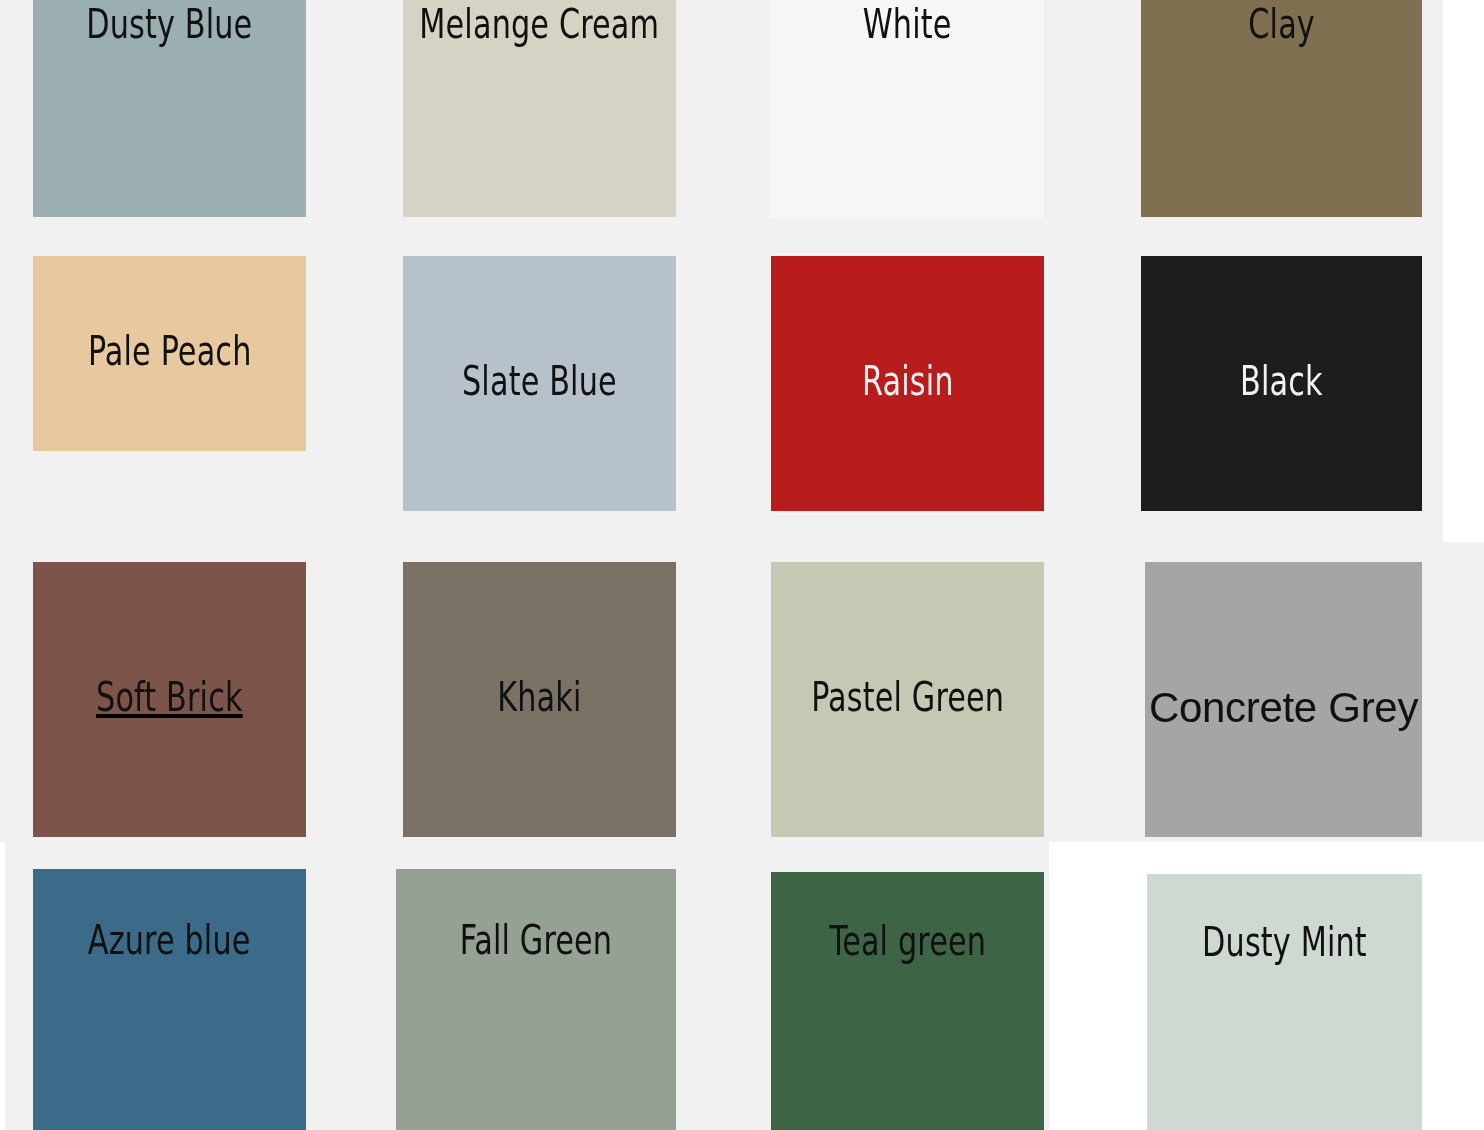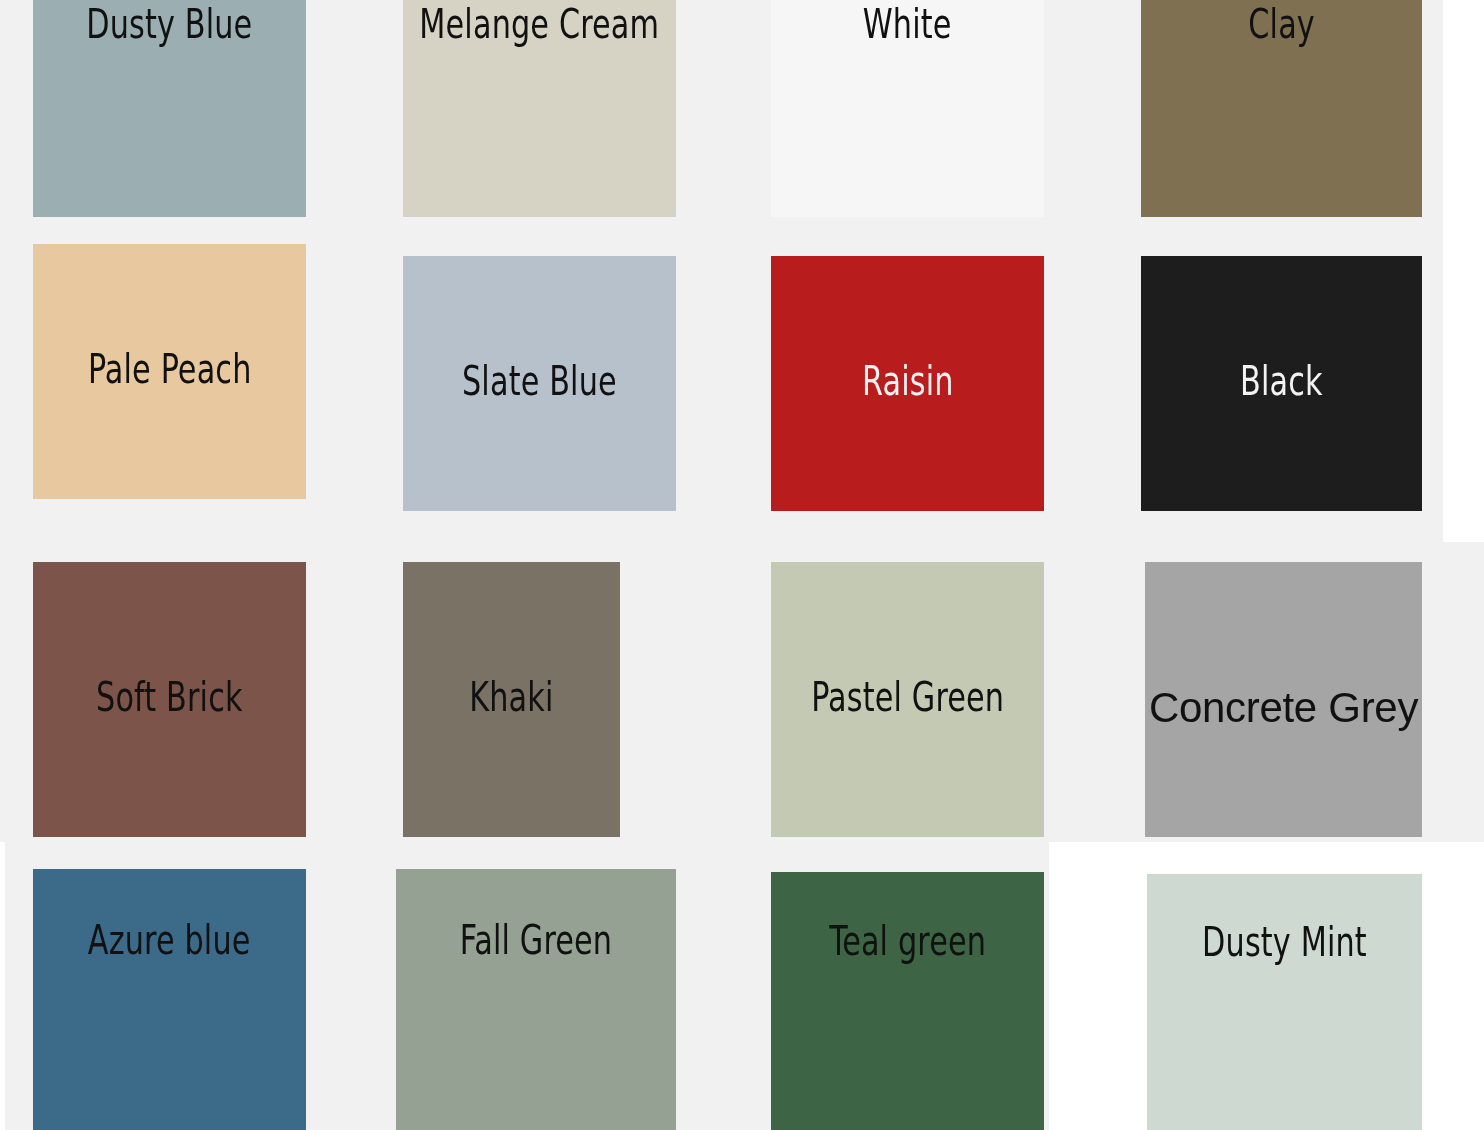--- a/index.html
+++ b/index.html
@@ -98,36 +98,36 @@
       </div>
       <div class="swatch row-1" style="left: 403px; top: -40px; width: 273px; height: 257px; background: rgb(214, 211, 196);">
         <span class="swatch-label" style="color: rgb(17, 17, 17);">Melange Cream</span>
       </div>
       <div class="swatch row-1" style="left: 771px; top: -40px; width: 273px; height: 257px; background: rgb(246, 246, 246);">
         <span class="swatch-label" style="color: rgb(17, 17, 17);">White</span>
       </div>
       <div class="swatch row-1" style="left: 1141px; top: -40px; width: 281px; height: 257px; background: rgb(127, 112, 81);">
         <span class="swatch-label" style="color: rgb(17, 17, 17);">Clay</span>
       </div>
-      <div class="swatch row-2" style="left: 33px; top: 244px; width: 273px; height: 255px; background: rgb(232, 200, 158);">
+      <div class="swatch row-2" style="left: 33px; top: 256px; width: 273px; height: 195px; background: rgb(232, 200, 158);">
         <span class="swatch-label" style="color: rgb(17, 17, 17);">Pale Peach</span>
       </div>
       <div class="swatch row-2" style="left: 403px; top: 256px; width: 273px; height: 255px; background: rgb(183, 193, 203);">
         <span class="swatch-label" style="color: rgb(17, 17, 17);">Slate Blue</span>
       </div>
       <div class="swatch row-2" style="left: 771px; top: 256px; width: 273px; height: 255px; background: #b91c1c;">
         <span class="swatch-label" style="color: rgb(242, 242, 242);">Raisin</span>
       </div>
       <div class="swatch row-2" style="left: 1141px; top: 256px; width: 281px; height: 255px; background: rgb(29, 29, 29);">
         <span class="swatch-label" style="color: rgb(242, 242, 242);">Black</span>
       </div>
-      <div class="swatch row-3" style="left: 33px; top: 562px; width: 273px; height: 275px; background: rgb(124, 84, 73);">
+      <div class="swatch row-3" style="left: 33px; top: 562px; width: 273px; height: 275px; background: rgb(124, 84, 73); text-decoration: underline;">
         <span class="swatch-label" style="color: rgb(17, 17, 17);">Soft Brick</span>
       </div>
-      <div class="swatch row-3" style="left: 403px; top: 562px; width: 217px; height: 275px; background: rgb(123, 114, 102);">
+      <div class="swatch row-3" style="left: 403px; top: 562px; width: 273px; height: 275px; background: rgb(123, 114, 102);">
         <span class="swatch-label" style="color: rgb(17, 17, 17);">Khaki</span>
       </div>
       <div class="swatch row-3" style="left: 771px; top: 562px; width: 273px; height: 275px; background: rgb(195, 201, 179);">
         <span class="swatch-label" style="color: rgb(17, 17, 17);">Pastel Green</span>
       </div>
       <div class="swatch row-3" style="left: 1145px; top: 562px; width: 277px; height: 275px; background: rgb(165, 165, 165);">
         <span class="swatch-label wide-face" style="color: rgb(17, 17, 17);">Concrete Grey</span>
       </div>
       <div class="swatch row-4" style="left: 33px; top: 869px; width: 273px; height: 300px; background: rgb(60, 107, 138);">
         <span class="swatch-label" style="color: rgb(17, 17, 17);">Azure blue</span>

